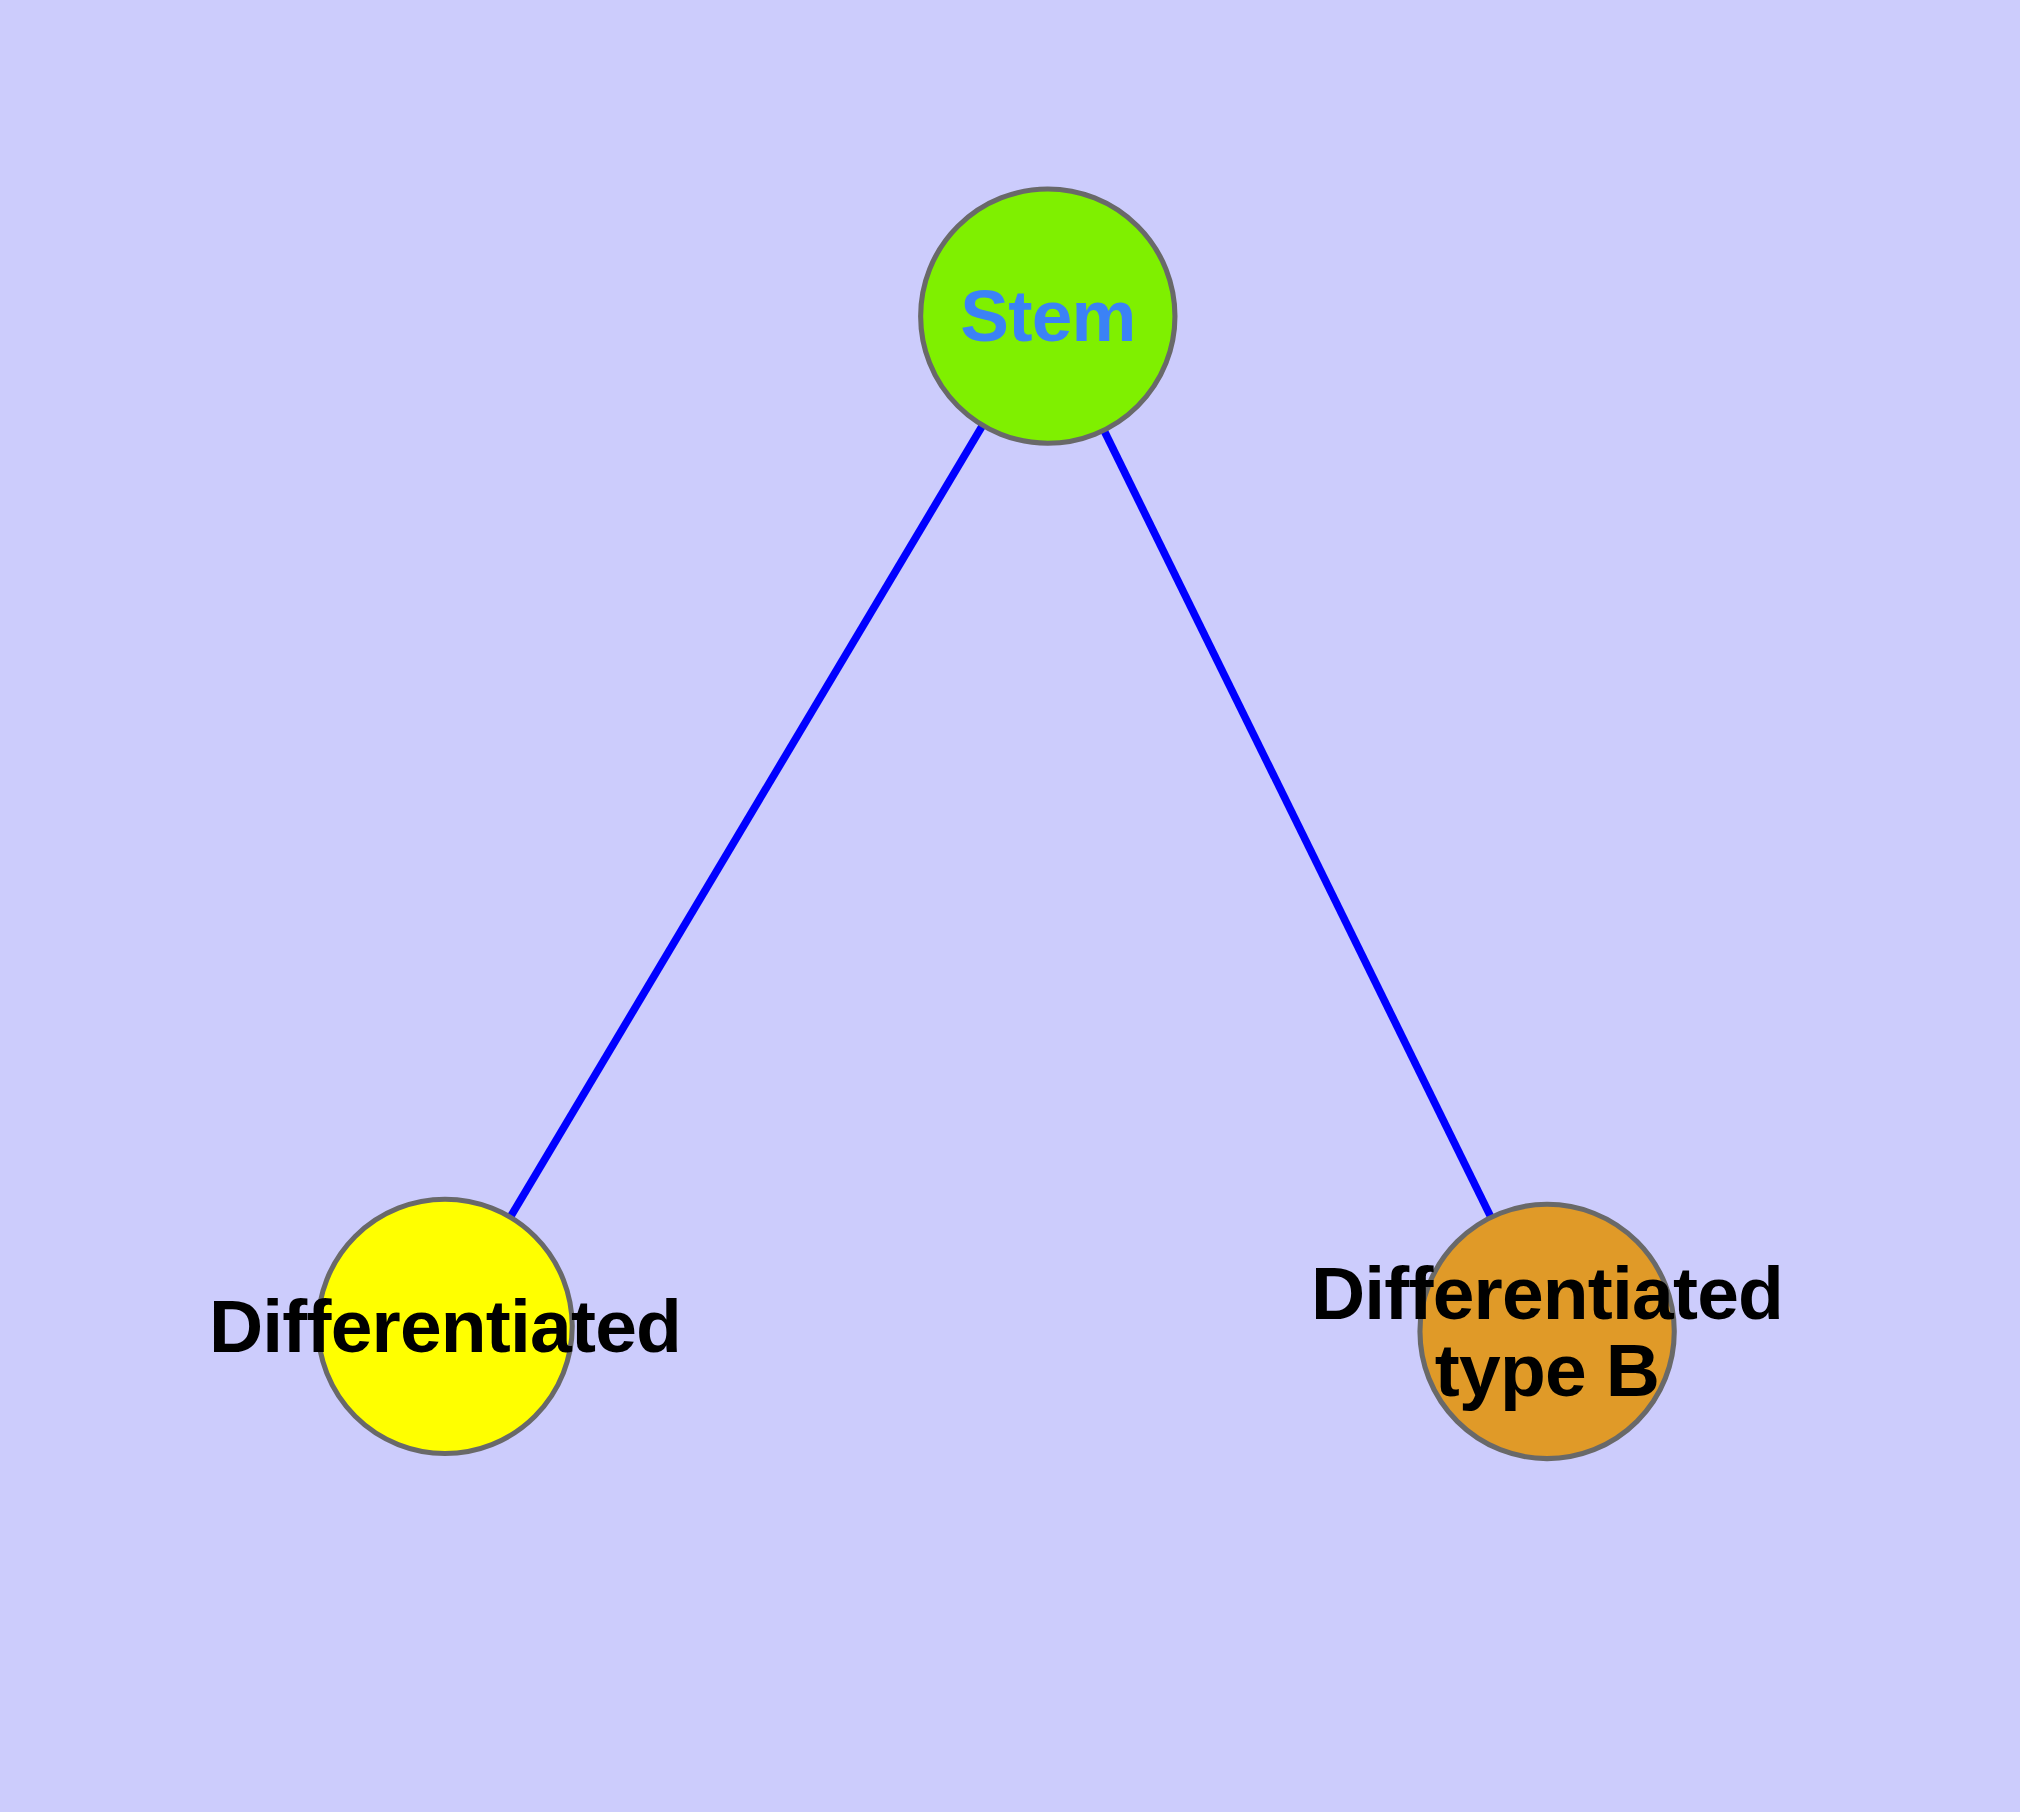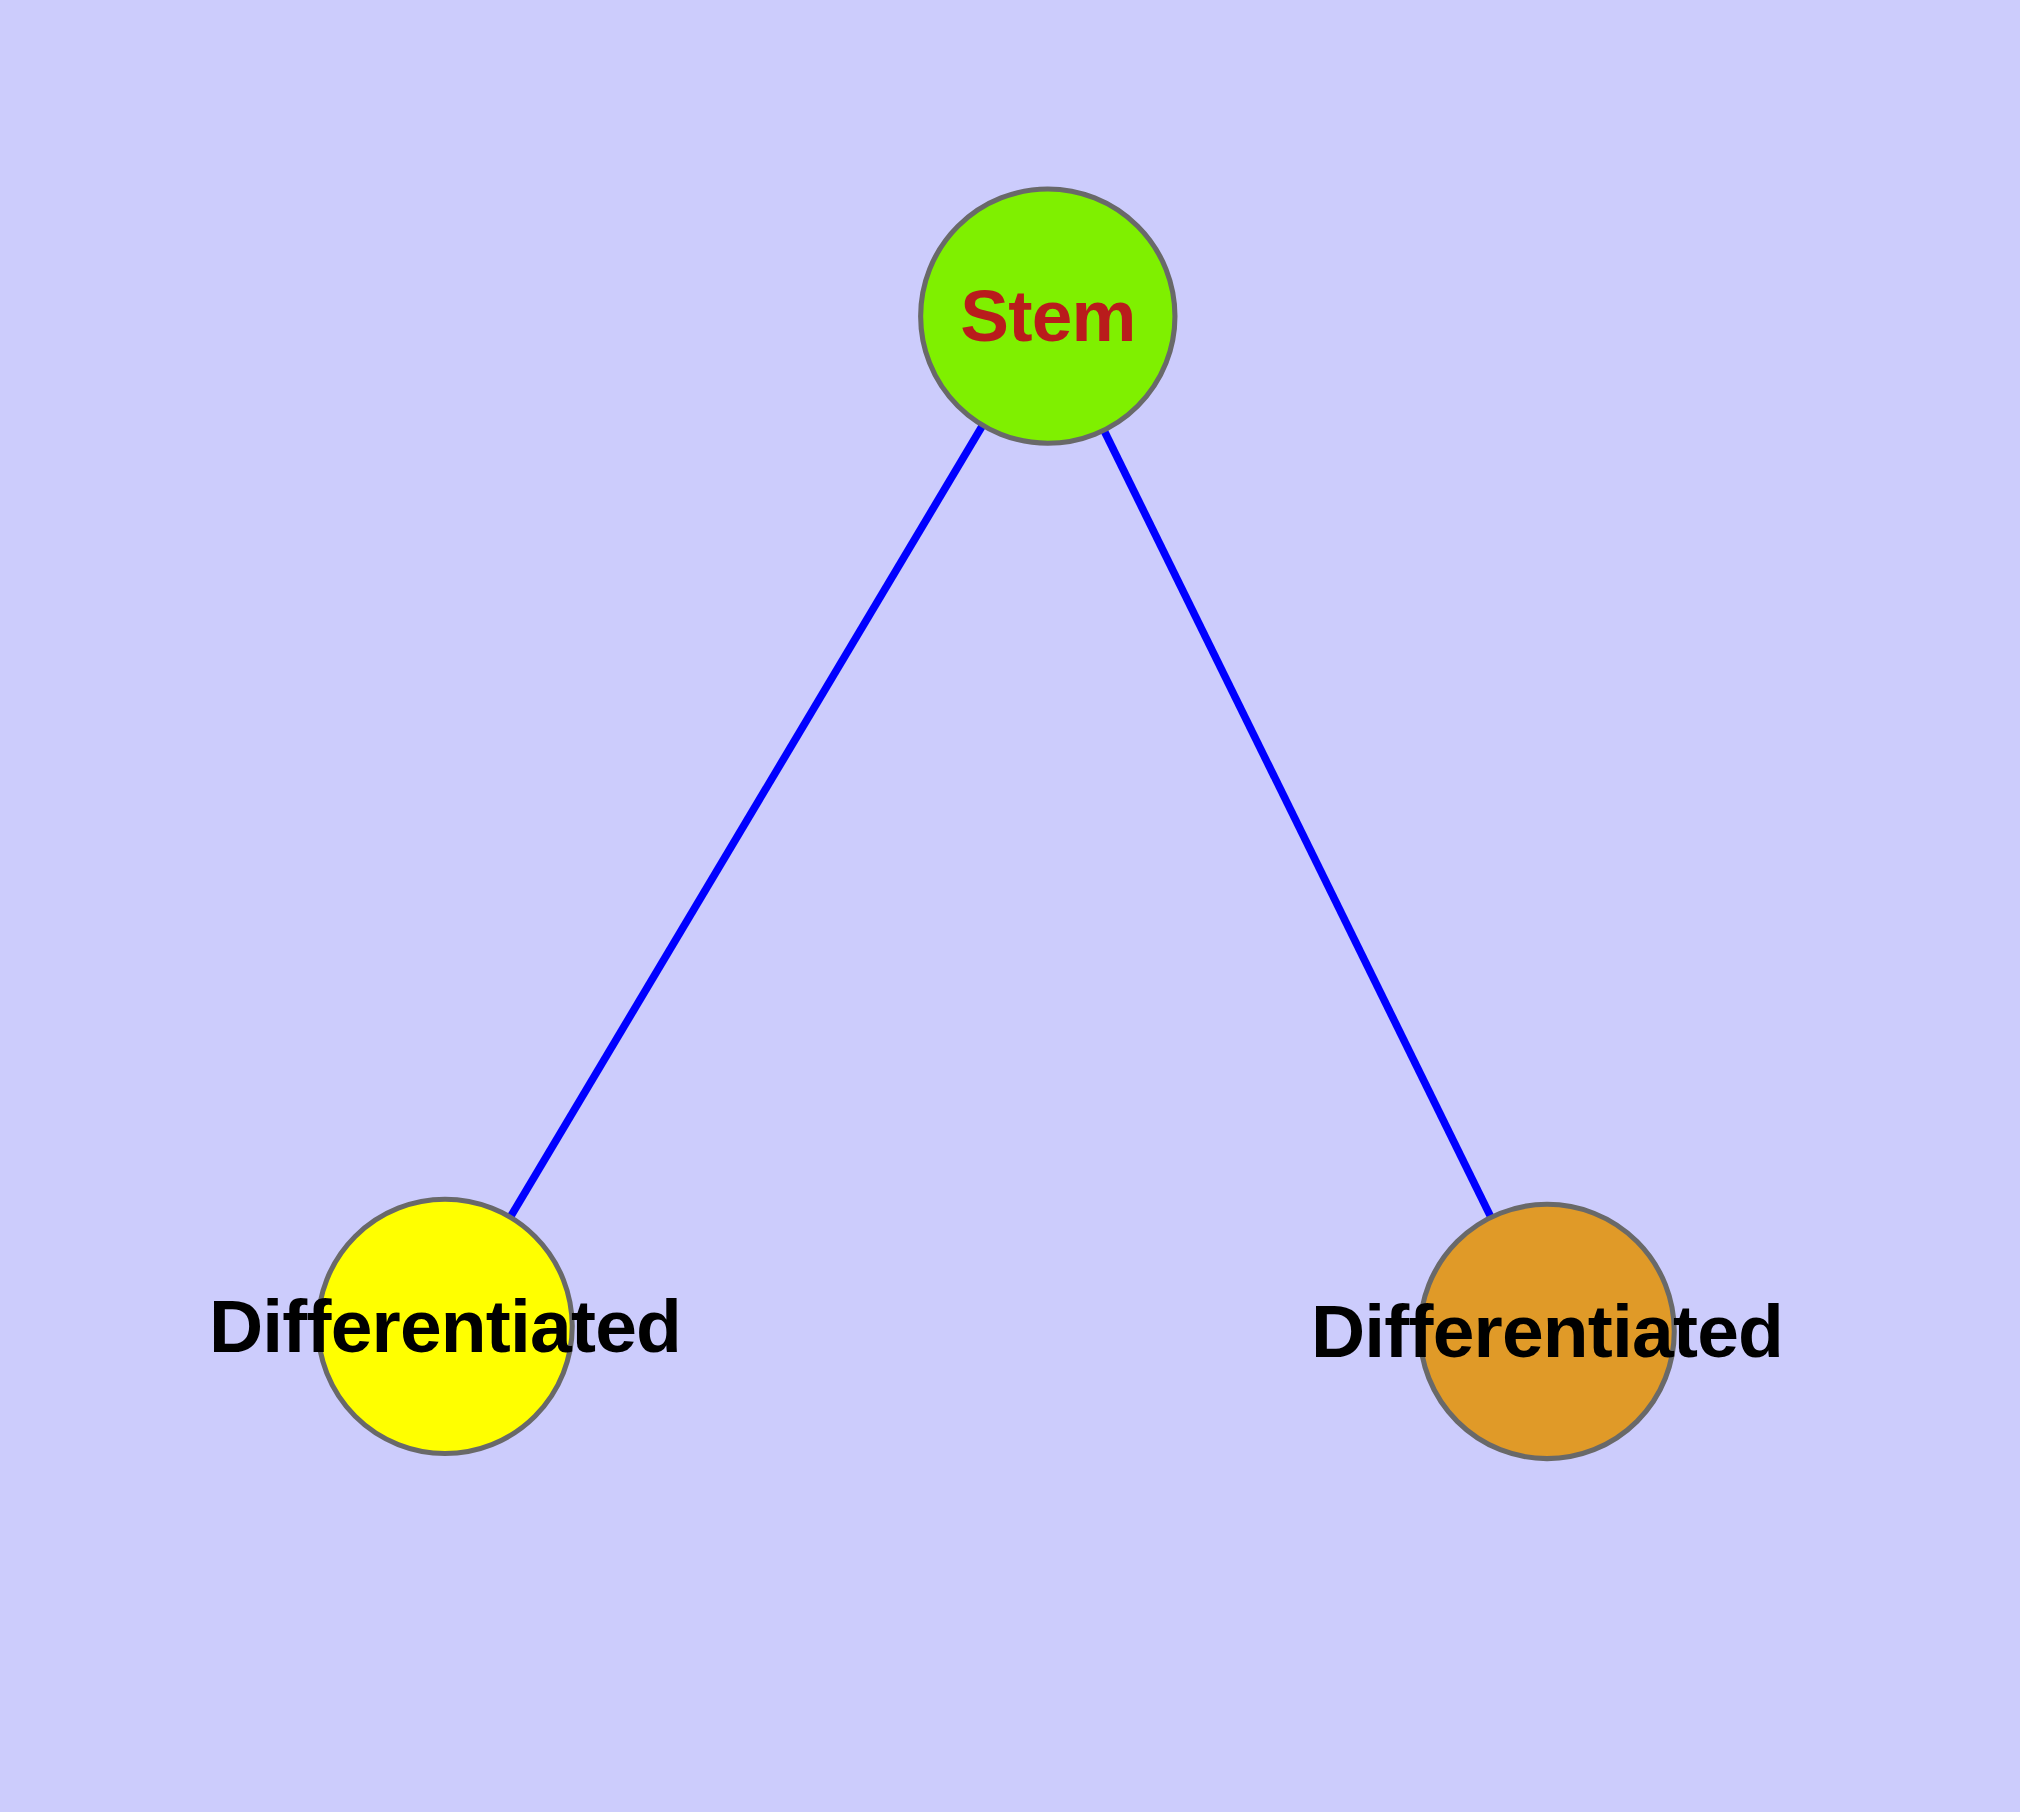--- a/index.html
+++ b/index.html
@@ -56,19 +56,19 @@
         <line x1="1302.1816320206597" y1="507.61051809974583" x2="1758.8183679793403" y2="1436.3894819002542" stroke="#0000ff" stroke-width="9" stroke-linecap="butt"></line>
       </g>
     <g id="nodes-layer">
         <circle cx="1236" cy="373" r="150" fill="#7ff000" stroke="#696969" stroke-width="6"></circle>
         <circle cx="525" cy="1565" r="150" fill="#ffff00" stroke="#696969" stroke-width="6"></circle>
         <circle cx="1825" cy="1571" r="150" fill="#e09a28" stroke="#696969" stroke-width="6"></circle>
       </g>
   </svg>
 
   <div id="labels-layer">
-      <div class="node-label label-stem" style="left: 1048px; top: 316px; font-size: 73px; color: #b91c1c;"><span>Stem</span></div>
+      <div class="node-label label-stem" style="left: 1048px; top: 316px; font-size: 73px; color: #3b82f6;"><span>Stem</span></div>
       <div class="node-label label-leaf" style="left: 445px; top: 1326px; font-size: 75px; color: rgb(0, 0, 0);"><span>Differentiated</span><br></div>
-      <div class="node-label label-leaf" style="left: 1547px; top: 1331px; font-size: 75px; color: rgb(0, 0, 0);"><span>Differentiated</span><br></div>
+      <div class="node-label label-leaf" style="left: 1547px; top: 1331px; font-size: 75px; color: rgb(0, 0, 0);"><span>Differentiated</span><br><span>type B</span></div>
     </div>
 
 </div>
 
 
 </body></html>

